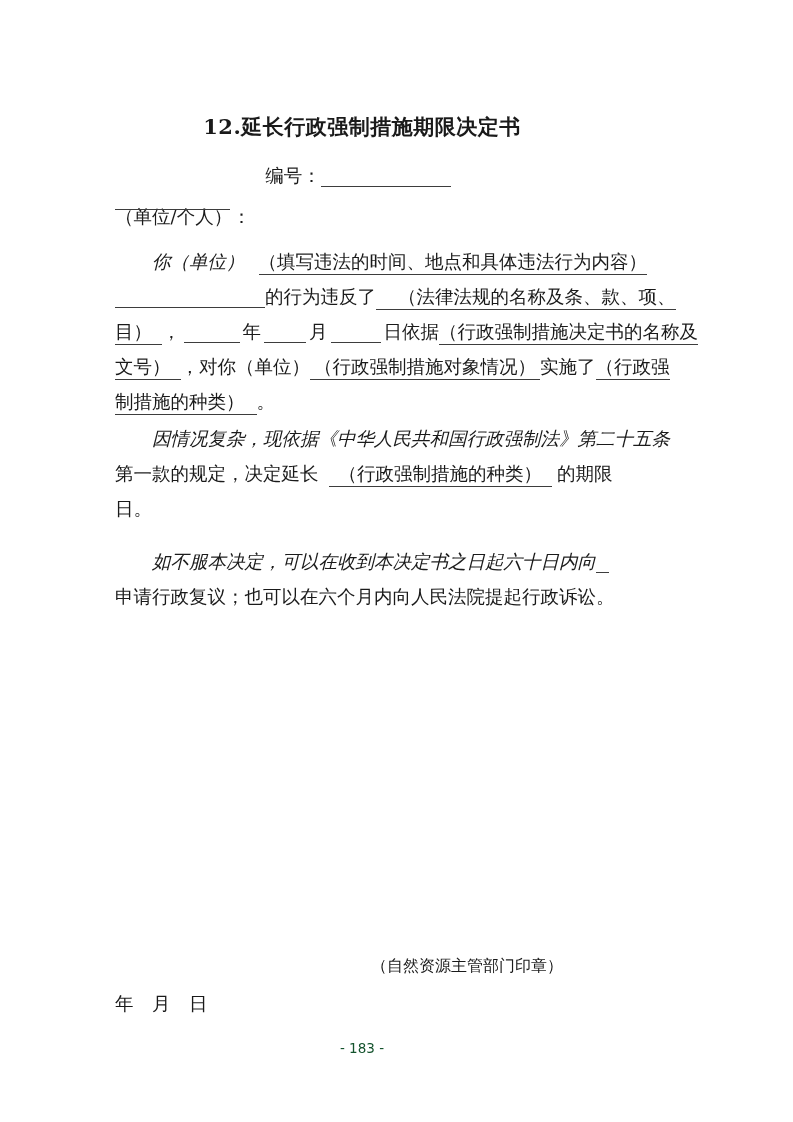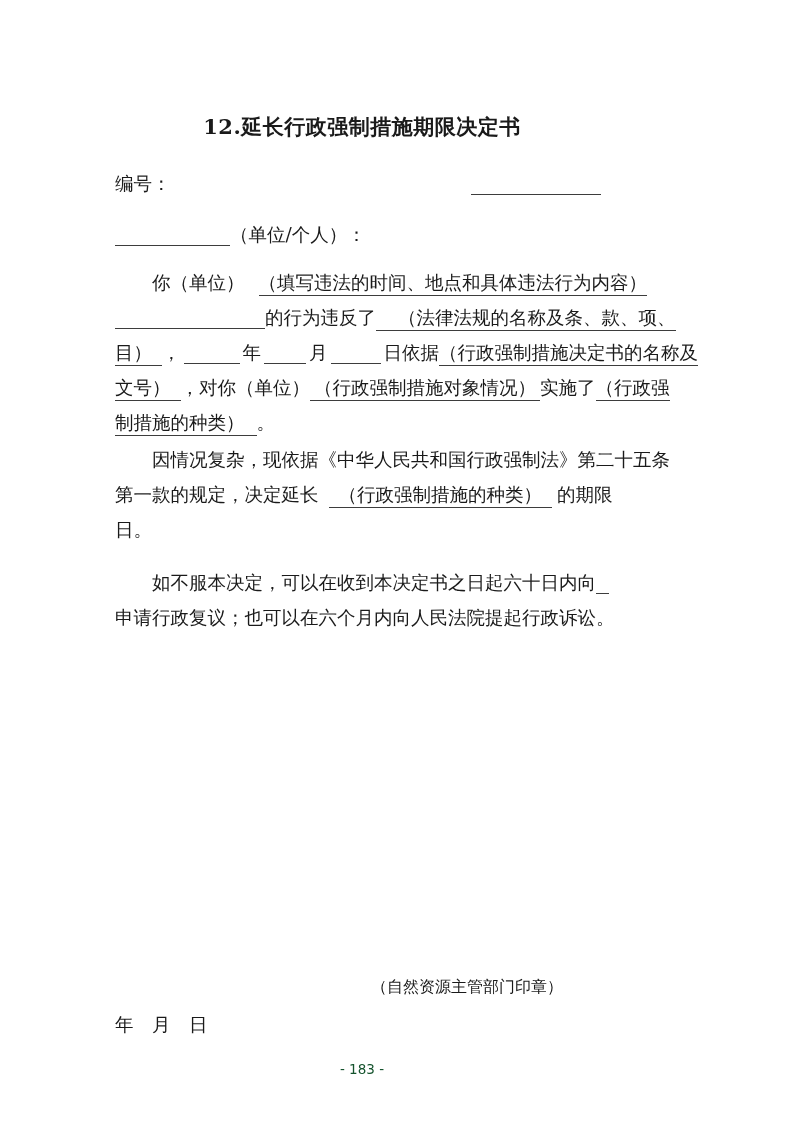--- a/index.html
+++ b/index.html
@@ -36,26 +36,26 @@
   .blank {
     display:inline-block;
     height:3px;
     border-bottom:1.6px solid #3d3d3d;
     position:relative;
     top:5px;
   }
   .fill { flex:1 1 auto !important; text-align:center; overflow:visible; }
   .fill-left { flex:1 1 auto !important; text-align:right; }
   .grow { flex:1 1 auto !important; }
-  .num-line { margin-top:32px; justify-content:space-between; padding-right:8px; }
-  .addr-line { margin-top:16px; }
+  .num-line { margin-top:24px; justify-content:center; padding-right:8px; }
+  .addr-line { margin-top:3px;flex-direction:column; }
   .para1 { margin-top:13px; }
   .para2 { margin-top:2px; }
   .para3 { margin-top:18px; }
-  .ind { margin-left:37px; }
+  .ind { margin-left:37px;font-style:italic; }
   .seal-line {
     margin-top:333px;
     text-align:right;
     padding-right:46px;
     font-size:16px;
     line-height:26px;
   }
   .date-line {
     margin-top:12px;
     text-align:left;

